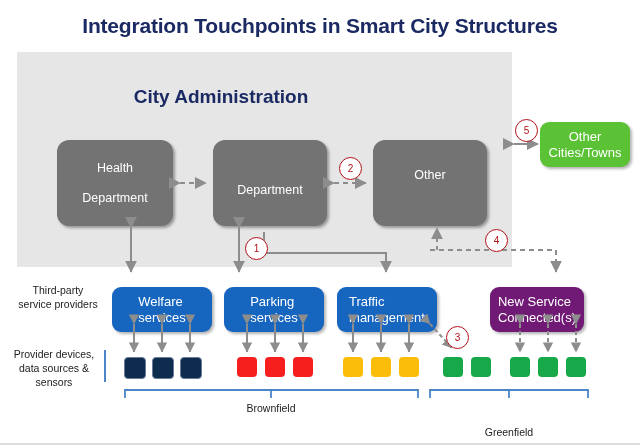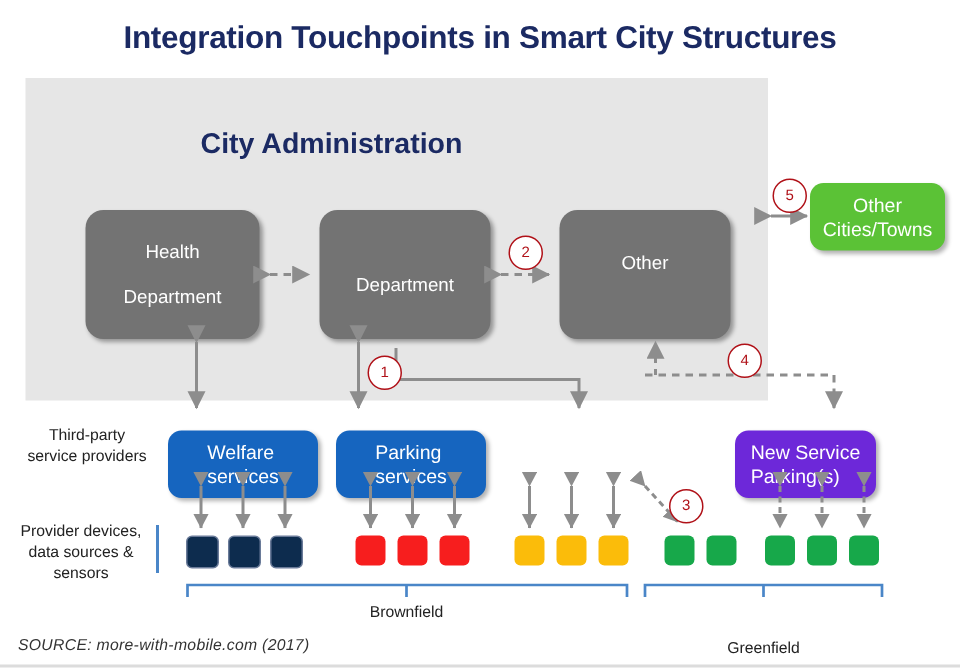--- a/index.html
+++ b/index.html
@@ -32,21 +32,21 @@
   .dept span{display:block;padding:0 4px;}
 
   .svc{
     position:absolute;border-radius:9px;
     color:#ffffff;font-size:13px;line-height:16px;text-align:left;
     display:flex;align-items:center;justify-content:center;
     box-shadow:2px 2px 3px rgba(0,0,0,0.3);
     margin-top:11px;
   }
   .svc.blue{background:#1665bf;}
-  .svc.green{background:#6d28d9;}
+  .svc.green{background:#701a75;}
 
   .greenbox{
     position:absolute;background:#5bc236;border-radius:9px;
     color:#ffffff;font-size:13px;line-height:16px;text-align:center;
     display:flex;align-items:center;justify-content:center;
     box-shadow:2px 2px 3px rgba(0,0,0,0.3);
   }
 
   .num{
     position:absolute;width:21px;height:21px;border-radius:50%;
@@ -166,24 +166,30 @@
       <span>Welfare</span><br>
       <span>services</span>
     </span>
   </div>
   <div class="svc blue" style="left:224px;top:276px;width:100px;height:45px;">
     <span>
       <span>Parking</span><br>
       <span>services</span>
     </span>
   </div>
+  <div class="svc blue" style="left:337px;top:276px;width:100px;height:45px;">
+    <span>
+      <span>Traffic</span><br>
+      <span>management</span>
+    </span>
+  </div>
   <div class="svc green" style="left:490px;top:276px;width:94px;height:45px;">
     <span>
       <span>New Service</span><br>
-      <span>Parking(s)</span>
+      <span>Connected(s)</span>
     </span>
   </div>
 
   <div class="num" style="left:245px;top:237px;">
     <span>1</span>
   </div>
   <div class="num" style="left:339px;top:157px;">
     <span>2</span>
   </div>
   <div class="num" style="left:446px;top:326px;">
@@ -232,15 +238,14 @@
       <path d="M125,398 L125,390 L418,390 L418,398"></path>
       <line x1="271" y1="390" x2="271" y2="398"></line>
       <path d="M430,398 L430,390 L588,390 L588,398"></path>
       <line x1="509" y1="390" x2="509" y2="398"></line>
     </g>
   </svg>
 
   <div class="fieldlabel" style="left:221px;top:402px;width:100px;">Brownfield</div>
   <div class="fieldlabel" style="left:459px;top:402px;width:100px;margin-top:24px;">Greenfield</div>
 
-  <div class="source">SOURCE: more-with-mobile.com (2017)</div>
   <div class="bottomrule"></div>
 </div>
 
 </body></html>

